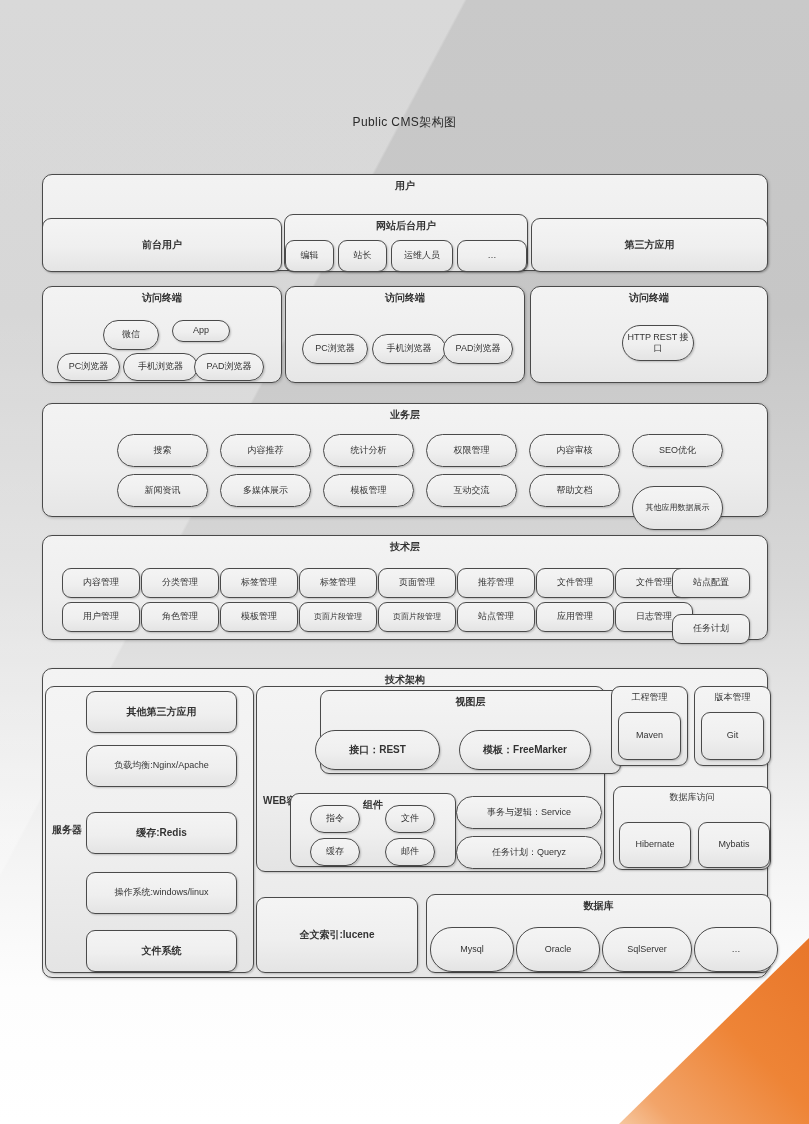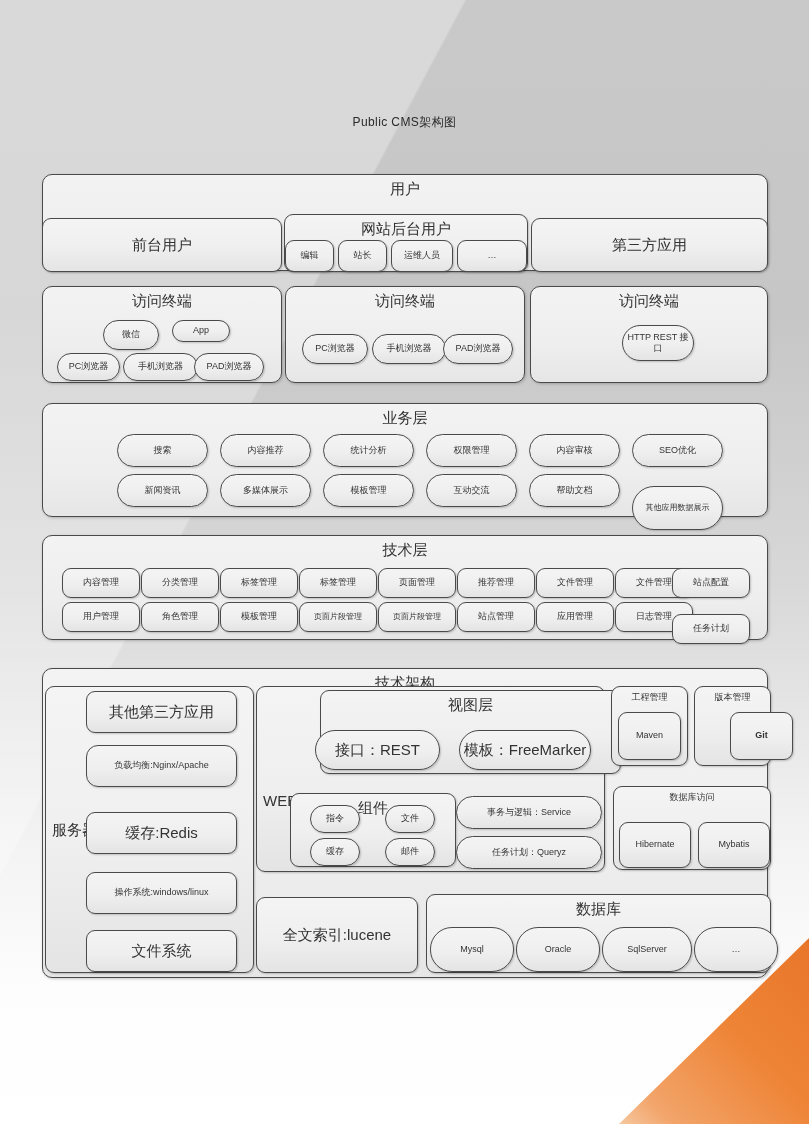--- a/index.html
+++ b/index.html
@@ -39,21 +39,21 @@
   .bx.pill{border-radius:22px;}
   .lbl{
     position:absolute;left:0;right:0;text-align:center;
     font-size:10px;color:#333;line-height:1.25;
     pointer-events:none;
   }
   .lbl.top{top:5px;}
   .lbl.mid{top:50%;transform:translateY(-50%);}
   .lbl.left-mid{left:6px;right:auto;top:50%;transform:translateY(-50%);text-align:left;}
   .t9{font-size:9px;}
-  .t10{font-size:15px;}
+  .t10{font-size:10px;font-weight:bold;}
   .t8{font-size:8px;}
   .sec{ 
     position:absolute;box-sizing:border-box;
     border:1px solid #4a4a4a;border-radius:10px;
     background:linear-gradient(180deg,#f3f3f3 0%,#eeeeee 60%,#e6e6e6 100%);
     box-shadow:1px 1px 3px rgba(0,0,0,.22);
   }
 </style>
 </head>
 <body>
@@ -290,21 +290,21 @@
 <div class="bx" style="left:611px;top:686px;width:77px;height:80px;">
   <div class="lbl top t9">工程管理</div>
 </div>
 <div class="bx" style="left:618px;top:712px;width:63px;height:48px;">
     <div class="lbl mid t9">Maven</div>
   </div>
 
 <div class="bx" style="left:694px;top:686px;width:77px;height:80px;">
   <div class="lbl top t9">版本管理</div>
 </div>
-<div class="bx" style="left:730px;top:712px;width:63px;height:48px;font-weight:bold;">
+<div class="bx" style="left:701px;top:712px;width:63px;height:48px;">
     <div class="lbl mid t9">Git</div>
   </div>
 
 <div class="bx" style="left:613px;top:786px;width:158px;height:84px;">
   <div class="lbl top t9">数据库访问</div>
 </div>
 <div class="bx" style="left:619px;top:822px;width:72px;height:46px;">
     <div class="lbl mid t9">Hibernate</div>
   </div>
 <div class="bx" style="left:698px;top:822px;width:72px;height:46px;">

